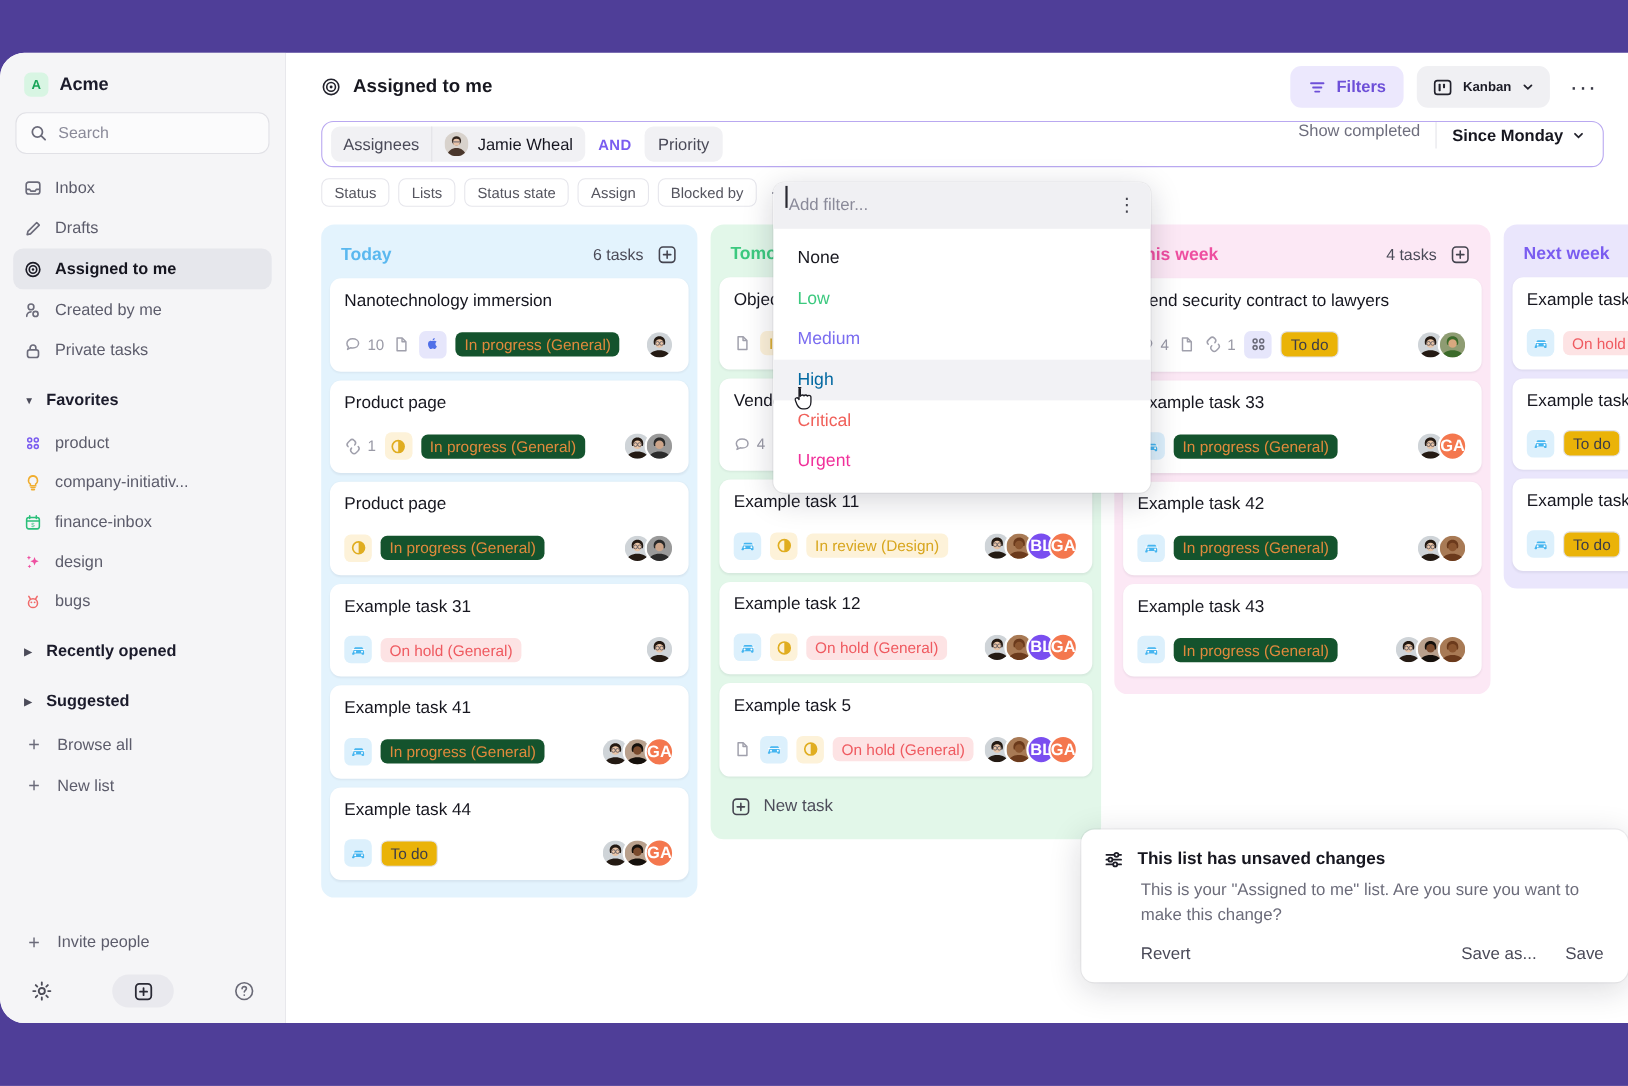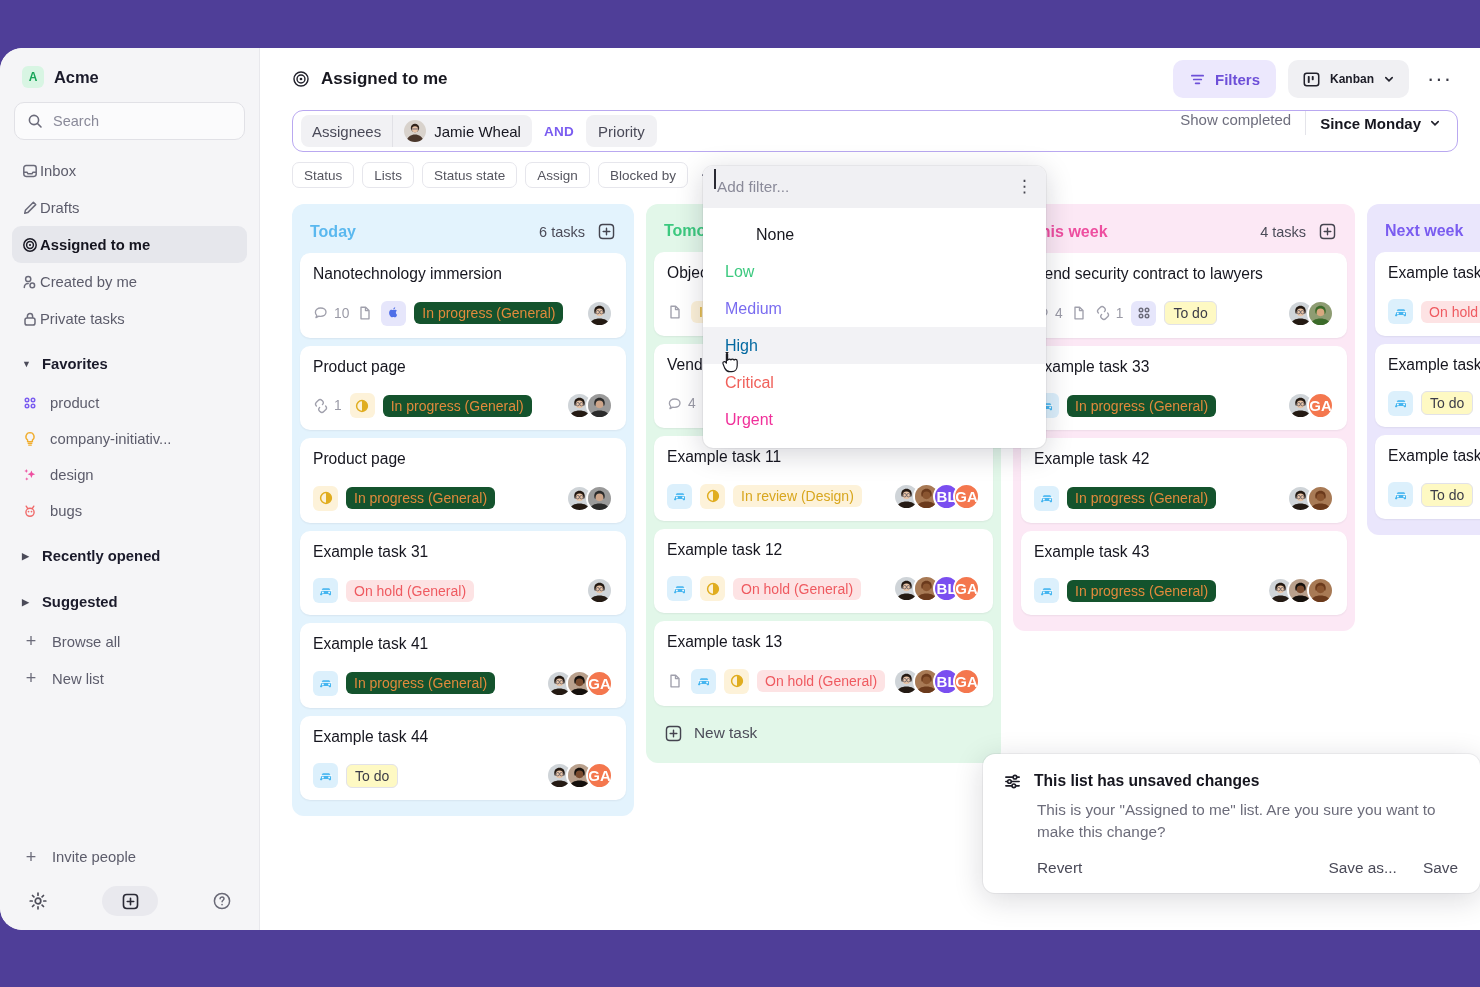--- a/index.html
+++ b/index.html
@@ -38,21 +38,21 @@
     display:flex; align-items:center; justify-content:center;
   }
   .ws-name { font-size: 16.5px; font-weight: 700; color: #1b1b2b; letter-spacing: -0.1px;}
   .search-box {
     margin: 2px 4px 12px 4px;
     height: 38px; border: 1px solid #e1e1e6; border-radius: 10px;
     background: #fbfbfc; display:flex; align-items:center; gap:10px; padding: 0 12px;
   }
   .search-box .ph { color: #8a8a99; font-size: 14.5px; }
   .nav-item {
-    display:flex; align-items:center; gap: 2px;
+    display:flex; align-items:center; gap: 12px;
     height: 37px; padding: 0 10px; margin: 0 2px;
     border-radius: 9px; color: #5c5c6b; font-size: 14.8px;
     cursor: pointer;
   }
   .nav-item.active { background: #e6e7ec; color: #15151f; font-weight: 600; }
   .sec-head {
     display:flex; align-items:center; gap: 10px;
     height: 38px; padding: 0 10px; margin: 8px 2px 2px 2px;
     font-size: 14.8px; font-weight: 700; color: #1b1b2b; cursor: pointer;
   }
@@ -129,21 +129,21 @@
     cursor:pointer;
   }
   .card-title { font-size: 15.6px; color: #16161f; line-height: 1.32; margin-bottom: 7px; }
   .card-row { display:flex; align-items:center; gap: 8px; min-height: 26px; margin-top: 15px;}
   .meta { display:flex; align-items:center; gap:5px; color:#9a9aa6; font-size: 13.8px;}
   .sq { width: 25px; height: 25px; border-radius: 6px; display:flex; align-items:center; justify-content:center; flex:0 0 25px;}
   .status { font-size: 14px; padding: 3px 8px; border-radius: 6px; white-space:nowrap;}
   .st-prog { background:#14532d; color:#e08a3c; }
   .st-hold { background:#fde3e4; color:#ef5a60; }
   .st-rev  { background:#fdf2d9; color:#d8a61e; }
-  .st-todo { background:#fef9c3; border:1px solid #e2e2e9; color:#3c3c48; }
+  .st-todo { background:#eab308; border:1px solid #e2e2e9; color:#3c3c48; }
   .avs { margin-left:auto; display:flex; align-items:center; }
   .av { width: 27px; height: 27px; border-radius: 50%; margin-left: -7px; border: 2px solid #fff; overflow:hidden;
         display:flex; align-items:center; justify-content:center; font-size: 15px; font-weight:700; color:#fff;}
   .av:first-child { margin-left: 0; }
   .newtask { display:flex; align-items:center; gap: 11px; padding: 10px 10px 12px 10px; color:#4d4d5a; font-size: 15.4px; cursor:pointer;}
 
   
   .dropdown {
     position:absolute; left: 703px; top: 118px; width: 343px;
     background:#fff; border-radius: 10px;
@@ -262,20 +262,30 @@
     <span>product</span>
         </div>
         <div class="fav-item">
           <span>
             <svg width="16" height="16" viewBox="0 0 16 16" fill="none">
               <path d="M8 1.6a4.1 4.1 0 00-2.4 7.4v1.6h4.8V9A4.1 4.1 0 008 1.6z" stroke="#f0ad2e" stroke-width="1.4"></path>
               <path d="M6.2 12.2h3.6M6.7 14.1h2.6" stroke="#f0ad2e" stroke-width="1.4" stroke-linecap="round"></path>
             </svg>
           </span>
     <span>company-initiativ...</span>
+        </div>
+        <div class="fav-item">
+          <span>
+            <svg width="16" height="16" viewBox="0 0 16 16" fill="none">
+              <rect x="2.2" y="3.4" width="11.6" height="10.4" rx="2.1" stroke="#2bbf7a" stroke-width="1.4"></rect>
+              <path d="M2.2 6.6h11.6M5 1.9v2.4M11 1.9v2.4" stroke="#2bbf7a" stroke-width="1.4" stroke-linecap="round"></path>
+              <text x="8" y="12.2" font-size="5.5" fill="#2bbf7a" text-anchor="middle" font-family="Liberation Sans">$</text>
+            </svg>
+          </span>
+    <span>finance-inbox</span>
         </div>
         <div class="fav-item">
           <span>
             <svg width="16" height="16" viewBox="0 0 16 16" fill="none">
               <path d="M9.4 3.4l1.1 2.7 2.7 1.1-2.7 1.1-1.1 2.7-1.1-2.7L5.6 7.2l2.7-1.1z" fill="#ee4fa0"></path>
               <path d="M4.3 2l.6 1.4L6.3 4l-1.4.6-.6 1.4-.6-1.4L2.3 4l1.4-.6z" fill="#ee4fa0"></path>
               <path d="M4.8 10.2l.5 1.2 1.2.5-1.2.5-.5 1.2-.5-1.2-1.2-.5 1.2-.5z" fill="#ee4fa0"></path>
             </svg>
           </span>
     <span>design</span>
@@ -848,21 +858,21 @@
     <path d="M1.5 28c1.6-5.6 6.4-8 12.5-8s10.9 2.4 12.5 8z" fill="#6b3a1c"></path>
 
   </svg>
                 </span>
                 <span class="av" style="background:#7a4ef0">BL</span>
                 <span class="av" style="background:#f4774e">GA</span>
               </span>
       </div>
           </div>
           <div class="card">
-            <div class="card-title">Example task 13</div>
+            <div class="card-title">Example task 5</div>
       <div class="card-row">
         <span class="meta">
          <span>
                   <svg width="16" height="16" viewBox="0 0 16 16" fill="none">
                     <path d="M4 2.2h4.6L12 5.6v8.2H4z" stroke="#a0a0ac" stroke-width="1.35" stroke-linejoin="round"></path>
                     <path d="M8.5 2.4v3.2h3.2" stroke="#a0a0ac" stroke-width="1.35" stroke-linejoin="round"></path>
                   </svg>
                 </span>
        </span>
               <span class="sq" style="background:#dcf0fc">
@@ -1168,21 +1178,21 @@
 
   <div class="dropdown">
     <div class="dd-head">
       <div class="dd-input">
         <span class="dd-caret"></span>
         <span>Add filter...</span>
       </div>
       <div class="dd-kebab">⋮</div>
     </div>
     <div class="dd-list" id="dd-list">
-        <div class="dd-item" style="color: rgb(24, 24, 31); margin-left: 31px;">None</div>
+        <div class="dd-item" style="color: rgb(24, 24, 31);">None</div>
         <div class="dd-item" style="color: rgb(60, 201, 127);">Low</div>
         <div class="dd-item" style="color: rgb(122, 108, 240);">Medium</div>
         <div class="dd-item hl" style="color: #0369a1;">High</div>
         <div class="dd-item" style="color: rgb(240, 96, 90);">Critical</div>
         <div class="dd-item" style="color: rgb(240, 48, 154);">Urgent</div>
       </div>
   </div>
 
   <span class="cursor-ico">
     <svg width="22" height="26" viewBox="0 0 22 26" fill="#fff" stroke="#1b1b22" stroke-width="1.2" stroke-linejoin="round">

